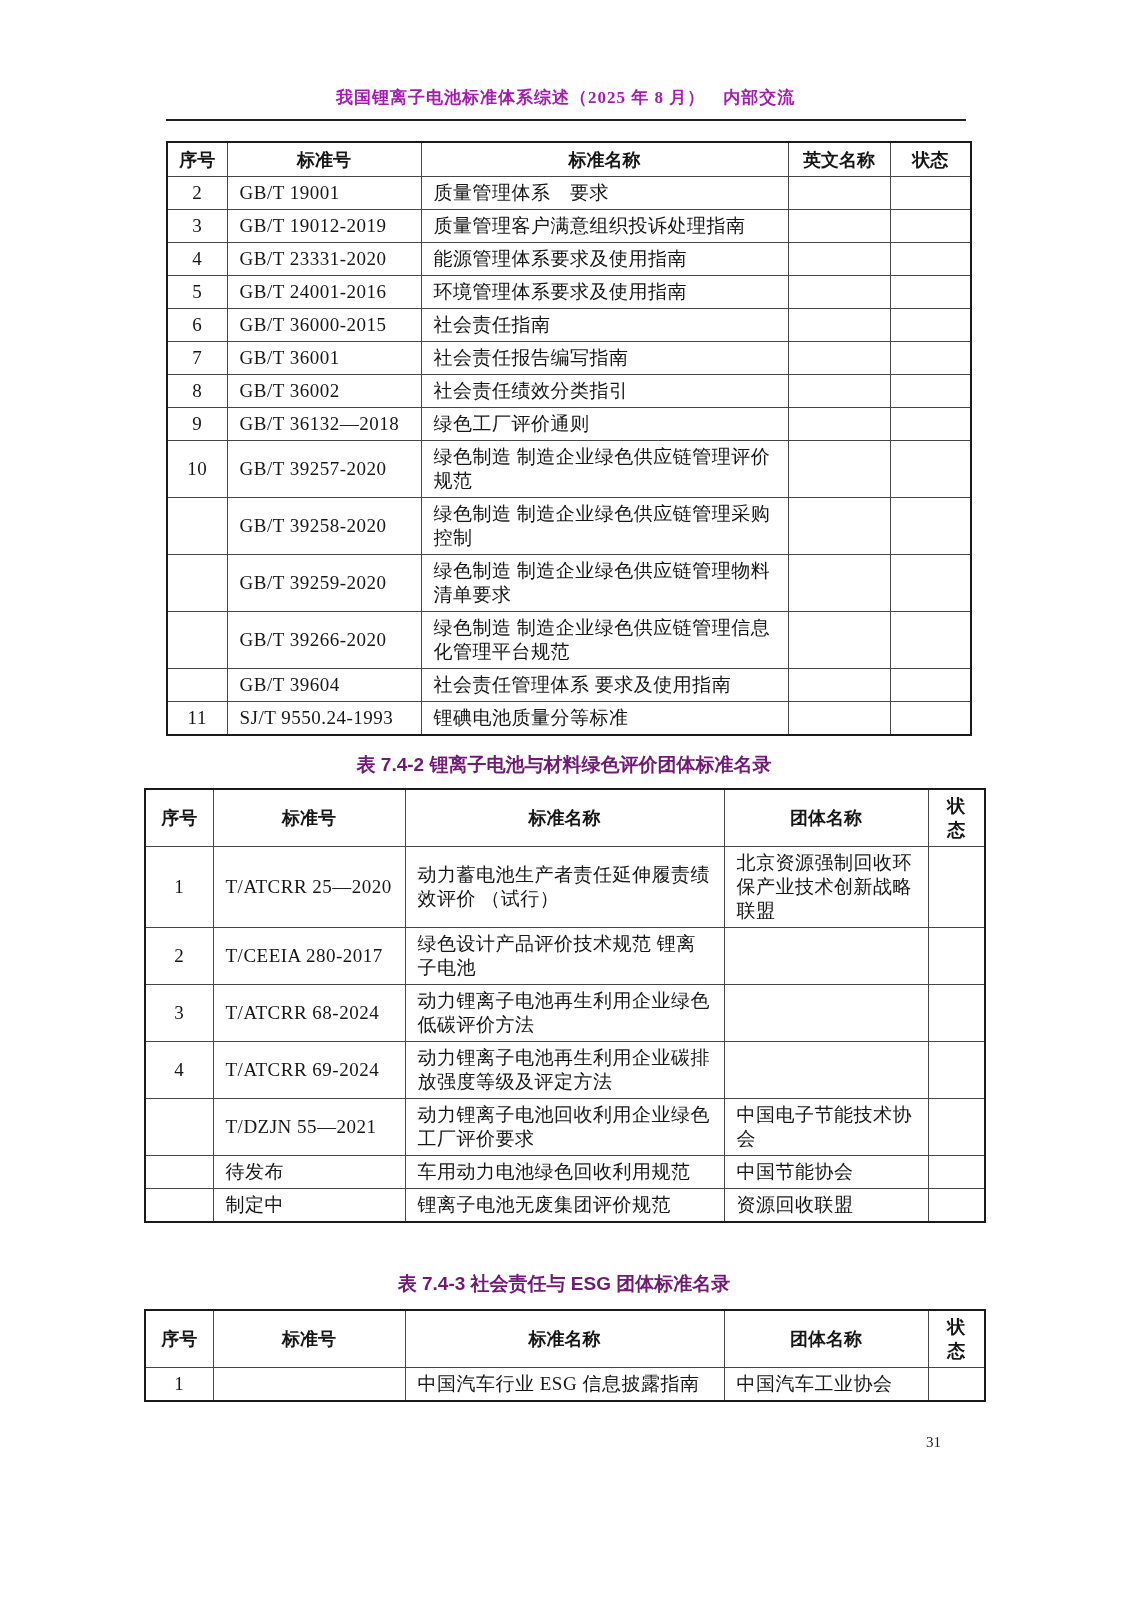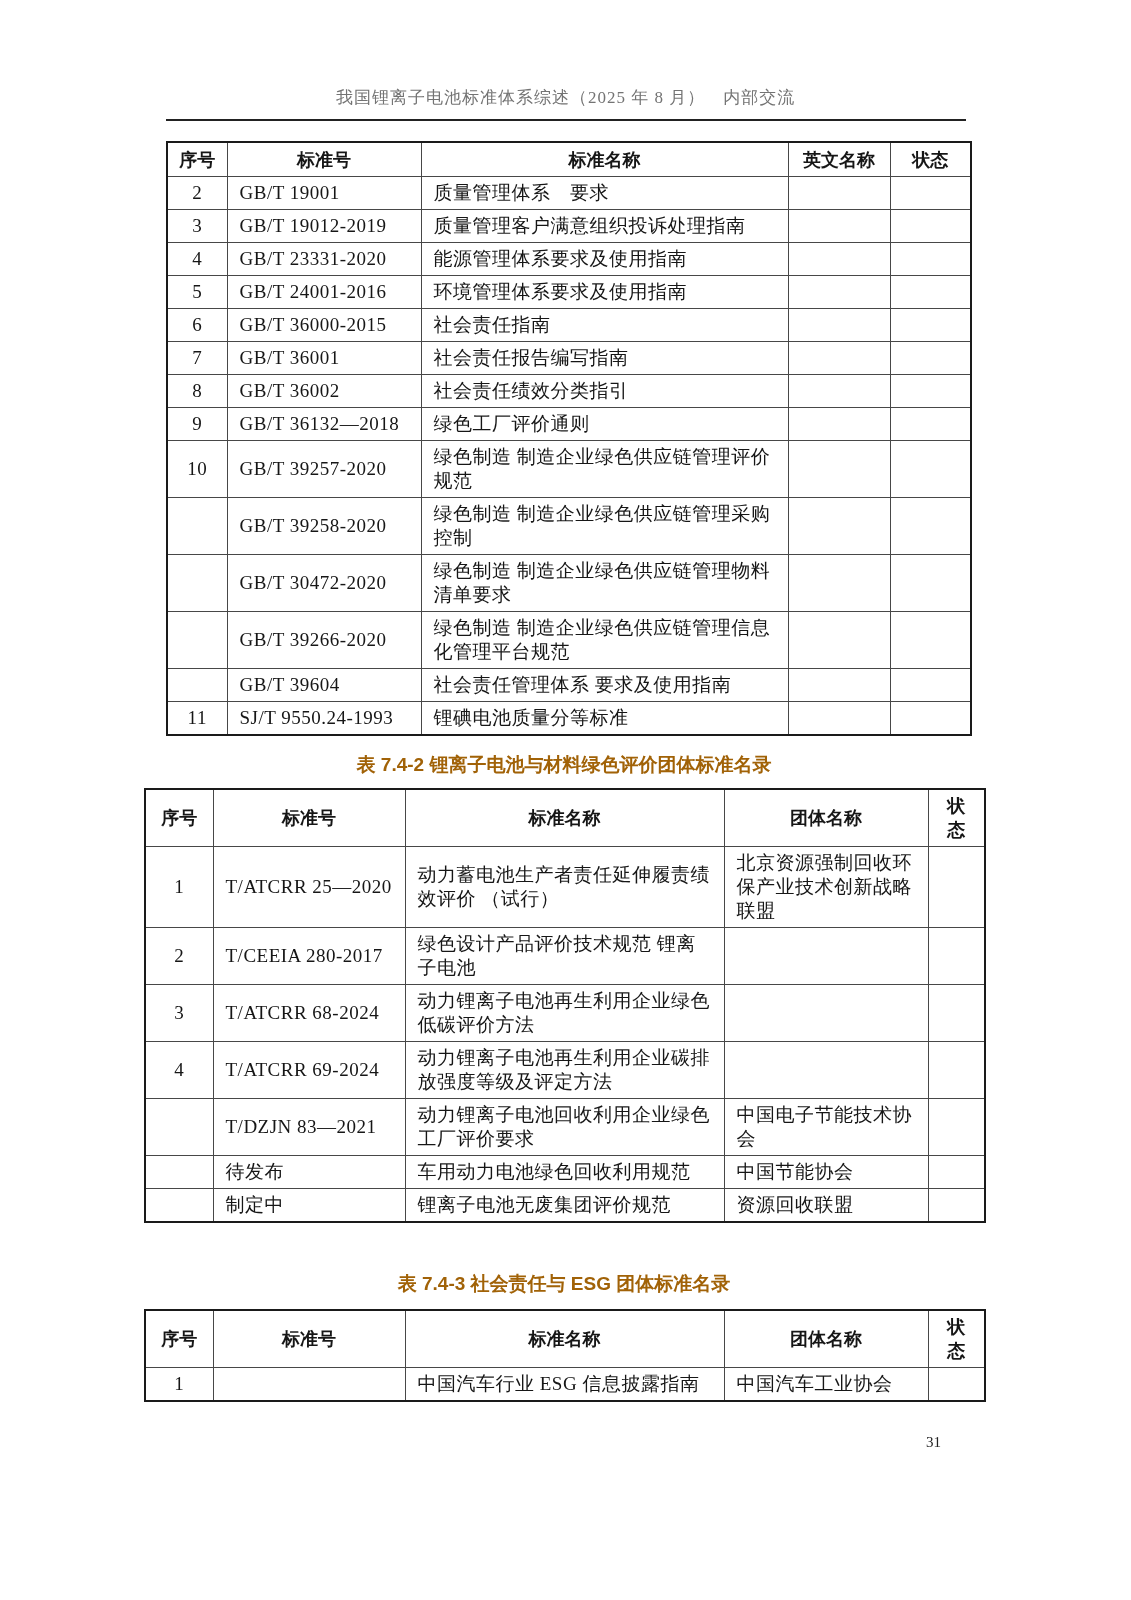--- a/index.html
+++ b/index.html
@@ -10,21 +10,22 @@
     font-family: "Liberation Serif", "DejaVu Serif", serif;
     position: relative;
     overflow: hidden;
   }
   .page-header {
     margin-top: 86px;
     width: 1131px;
     text-align: center;
     font-size: 17px;
     letter-spacing: 1px;
-    color: #737373;
+    color: #a21caf;
+    font-weight: bold;
   }
   .header-rule {
     width: 800px; height: 2px;
     background: #222;
     margin: 10px 0 0 166px;
   }
   table {
     border-collapse: collapse;
     table-layout: fixed;
     border: 2px solid #1a1a1a;
@@ -51,21 +52,21 @@
     word-break: break-all;
     overflow: hidden;
   }
   td[data-name="cell-no"] { text-align: center; padding: 4px 2px; }
   td[data-name="cell-en"], td[data-name="cell-status"] { padding: 4px 2px; }
   .caption {
     font-family: "Liberation Sans", "DejaVu Sans", sans-serif;
     font-weight: 700;
     font-size: 19px;
     text-align: center;
-    color: #a16207;
+    color: #701a75;
   }
   .caption-2 { width: 840px; margin: 16px 0 0 144px; }
   .caption-3 { width: 840px; margin: 48px 0 0 144px; }
   .page-number {
     width: 941px;
     margin-top: 32px;
     text-align: right;
     font-size: 15px;
     color: #222;
   }
@@ -159,21 +160,21 @@
       </tr>
       <tr data-name="table-row">
         <td data-name="cell-no"></td>
         <td data-name="cell-code">GB/T 39258-2020</td>
         <td data-name="cell-name">绿色制造 制造企业绿色供应链管理采购控制</td>
         <td data-name="cell-en"></td>
         <td data-name="cell-status"></td>
       </tr>
       <tr data-name="table-row">
         <td data-name="cell-no"></td>
-        <td data-name="cell-code">GB/T 30472-2020</td>
+        <td data-name="cell-code">GB/T 39259-2020</td>
         <td data-name="cell-name">绿色制造 制造企业绿色供应链管理物料清单要求</td>
         <td data-name="cell-en"></td>
         <td data-name="cell-status"></td>
       </tr>
       <tr data-name="table-row">
         <td data-name="cell-no"></td>
         <td data-name="cell-code">GB/T 39266-2020</td>
         <td data-name="cell-name">绿色制造 制造企业绿色供应链管理信息化管理平台规范</td>
         <td data-name="cell-en"></td>
         <td data-name="cell-status"></td>
@@ -238,21 +239,21 @@
       </tr>
       <tr data-name="table-row">
         <td data-name="cell-no">4</td>
         <td data-name="cell-code">T/ATCRR 69-2024</td>
         <td data-name="cell-name">动力锂离子电池再生利用企业碳排放强度等级及评定方法</td>
         <td data-name="cell-org"></td>
         <td data-name="cell-status"></td>
       </tr>
       <tr data-name="table-row">
         <td data-name="cell-no"></td>
-        <td data-name="cell-code">T/DZJN 83—2021</td>
+        <td data-name="cell-code">T/DZJN 55—2021</td>
         <td data-name="cell-name">动力锂离子电池回收利用企业绿色工厂评价要求</td>
         <td data-name="cell-org">中国电子节能技术协会</td>
         <td data-name="cell-status"></td>
       </tr>
       <tr data-name="table-row">
         <td data-name="cell-no"></td>
         <td data-name="cell-code">待发布</td>
         <td data-name="cell-name">车用动力电池绿色回收利用规范</td>
         <td data-name="cell-org">中国节能协会</td>
         <td data-name="cell-status"></td>

